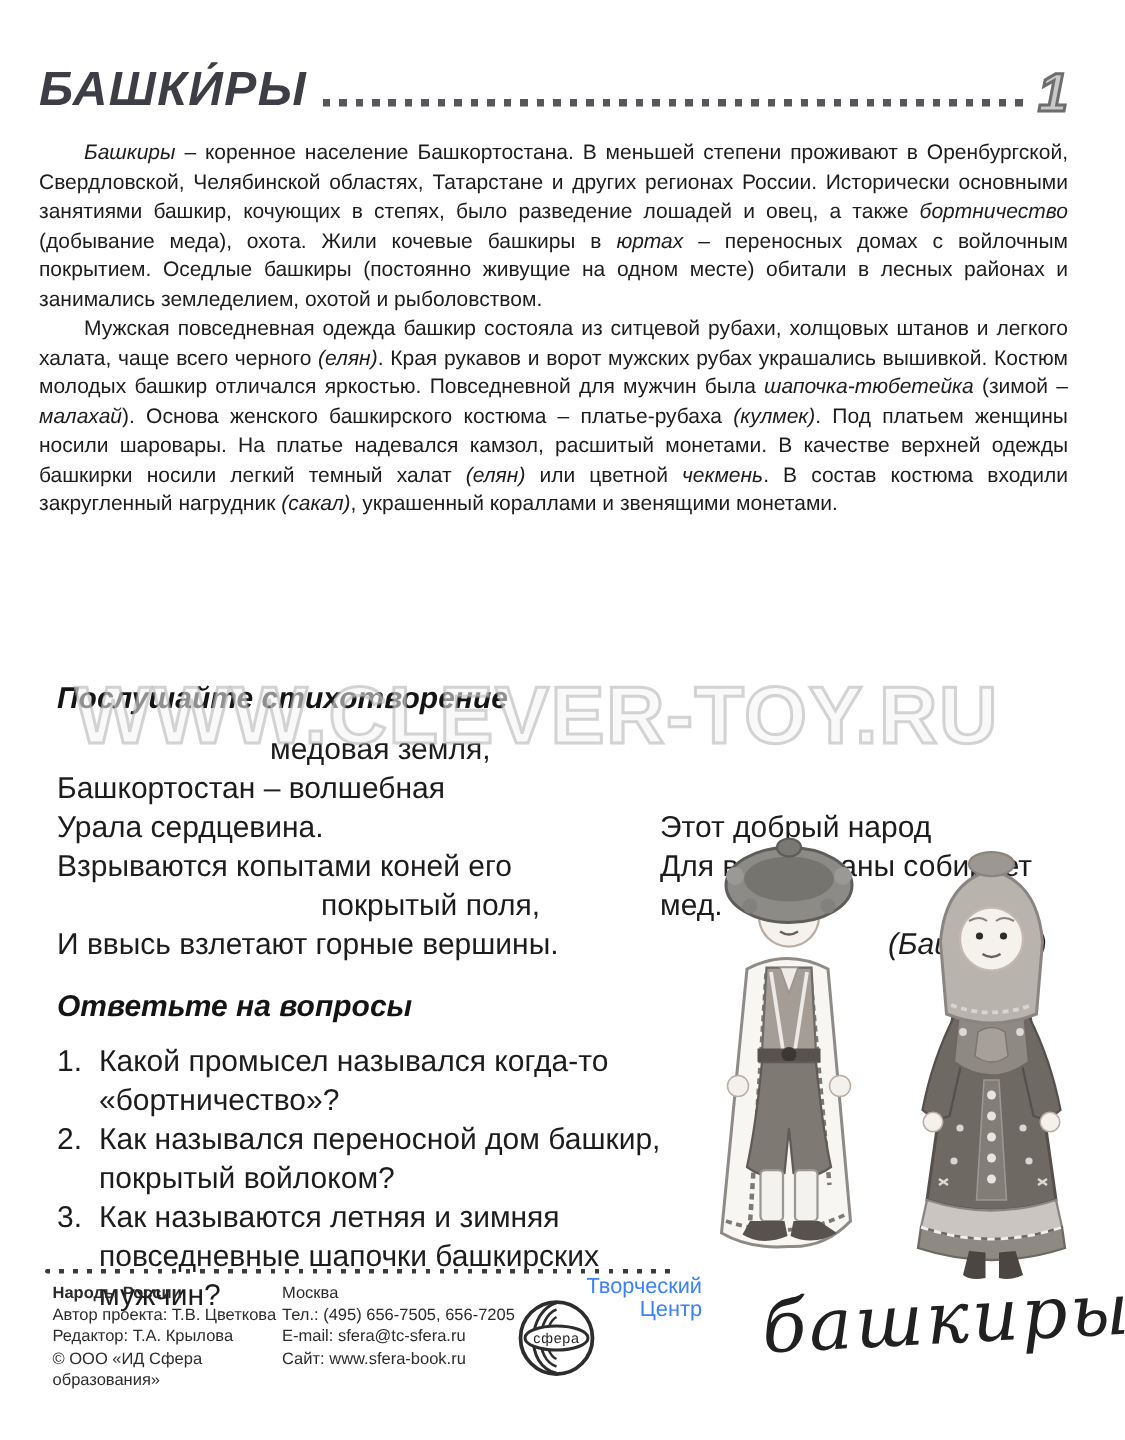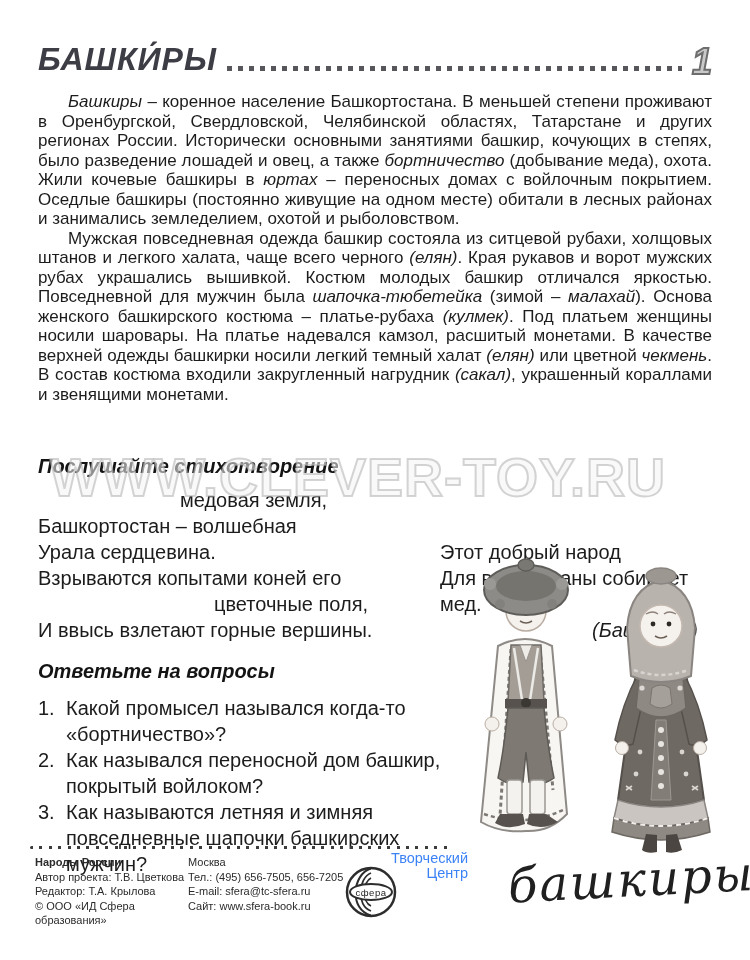--- a/index.html
+++ b/index.html
@@ -1,30 +1,30 @@
 <!DOCTYPE html>
 <html><head>
 <meta charset="utf-8">
 <style>
   * { margin:0; padding:0; box-sizing:border-box; }
   html,body { width:750px; height:960px; background:#ffffff; }
   body { font-family:"Liberation Sans", sans-serif; color:#1c1c1c; position:relative; overflow:hidden; }
 
-  .page { position:absolute; inset:0; padding:34px 38px 0 38px; }
+  .page { position:absolute; inset:0; padding:34px 38px 0 26px; }
 
   
   .title-row { display:flex; align-items:flex-end; gap:10px; height:44px; }
   .title { font-size:32px; font-weight:bold; font-style:italic; color:#3d3d45; letter-spacing:1px; white-space:nowrap; }
   .leader { flex:1; height:5px; margin-bottom:7px;
             background:repeating-linear-gradient(90deg,#57575b 0 5px,transparent 5px 11px); }
   .page-num { font-size:36px; font-weight:bold; font-style:italic;
               color:#c9c9c9; -webkit-text-stroke:2px #6d6d6d; line-height:0.9; }
 
   
-  .body-text { margin-top:14px; font-size:17px; line-height:19.5px; text-align:justify;
+  .body-text { margin-top:14px; font-size:14px; line-height:19.5px; text-align:justify;
                height:364px; overflow:hidden; }
   .para { text-indent:30px; }
   .it { font-style:italic; }
 
   
   .columns { position:absolute; left:38px; right:38px; top:455px; display:flex;align-items:flex-end; }
   .col-left  { width:402px; flex:none; }
   .col-right { flex:1; }
   .sub-heading { font-size:20px; font-weight:bold; font-style:italic; margin-bottom:9px; color:#141414; }
   .pline { font-size:20px; line-height:26px; }
@@ -82,21 +82,21 @@
     <p class="para"><span>Мужская повседневная одежда башкир состояла из ситцевой рубахи, холщовых штанов и легкого халата, чаще всего черного </span><span class="it">(елян)</span><span>. Края рукавов и ворот мужских рубах украшались вышивкой. Костюм молодых башкир отличался яркостью. Повседневной для мужчин была </span><span class="it">шапочка-тюбетейка</span><span> (зимой – </span><span class="it">малахай</span><span>). Основа женского башкирского костюма – платье-рубаха </span><span class="it">(кулмек)</span><span>. Под платьем женщины носили шаровары. На платье надевался камзол, расшитый монетами. В качестве верхней одежды башкирки носили легкий темный халат </span><span class="it">(елян)</span><span> или цветной </span><span class="it">чекмень</span><span>. В состав костюма входили закругленный нагрудник </span><span class="it">(сакал)</span><span>, украшенный кораллами и звенящими монетами.</span></p>
   </div>
 
   <div class="columns">
     <div class="col-left">
       <div class="sub-heading">Послушайте стихотворение</div>
       <div class="pline ind1">медовая земля,</div>
       <div class="pline">Башкортостан – волшебная</div>
       <div class="pline">Урала сердцевина.</div>
       <div class="pline">Взрываются копытами коней его</div>
-      <div class="pline ind2">цветочные поля,</div>
+      <div class="pline ind2">покрытый поля,</div>
       <div class="pline">И ввысь взлетают горные вершины.</div>
     </div>
     <div class="col-right">
       <div class="pline">Этот добрый народ</div>
       <div class="pline">Для всей страны собирает мед.</div>
       <div class="answer">(Башкиры.)</div>
     </div>
   </div>
 
   <section class="questions">

